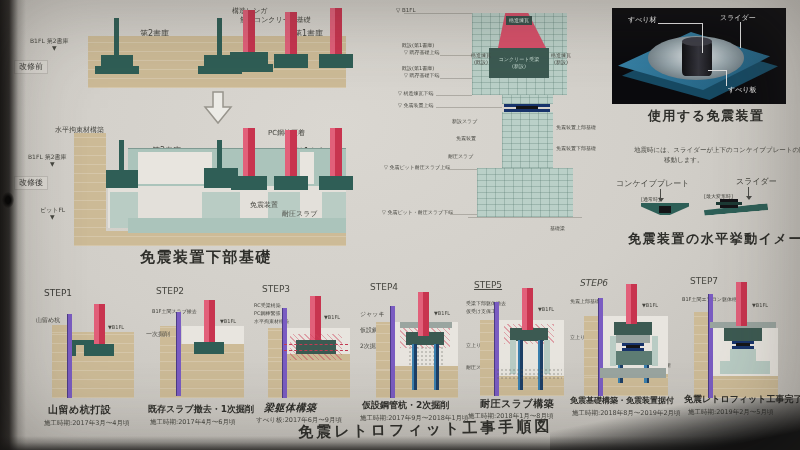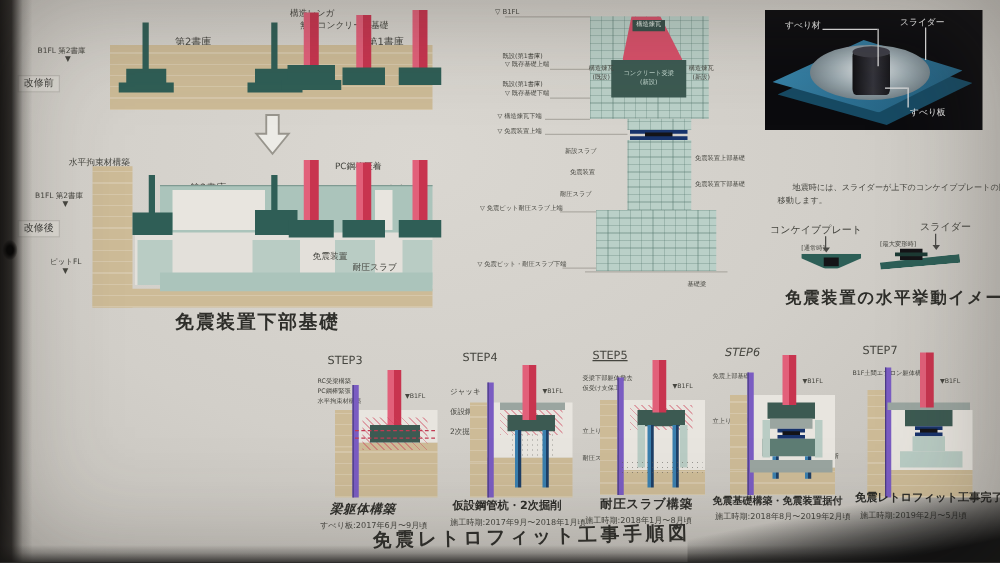--- a/index.html
+++ b/index.html
@@ -170,23 +170,24 @@
     <div class="a" style="left:70px;top:29px;width:30px;height:9px;background:#3d3d46;border-radius:50%;"></div>
     <span class="t f7" style="left:16px;top:8px;color:#ececec;">すべり材</span>
     <div class="wln" style="left:46px;top:15px;width:44px;height:1px;"></div>
     <div class="wln" style="left:90px;top:15px;width:1px;height:30px;"></div>
     <span class="t f7" style="left:108px;top:6px;color:#ececec;">スライダー</span>
     <div class="wln" style="left:128px;top:14px;width:1px;height:26px;"></div>
     <span class="t f7" style="left:116px;top:78px;color:#ececec;">すべり板</span>
     <div class="wln" style="left:114px;top:62px;width:1px;height:16px;"></div>
     <div class="wln" style="left:96px;top:62px;width:18px;height:1px;"></div>
   </div>
+  <span class="t f13 cap" style="left:648px;top:108px;">使用する免震装置</span>
 
   <span class="t f65" style="left:634px;top:146px;">地震時には、スライダーが上下のコンケイブプレートの間で振り子のように</span>
-  <span class="t f65" style="left:598px;top:156px;padding-left:24px;">移動します。</span>
+  <span class="t f65" style="left:640px;top:156px;padding-left:24px;">移動します。</span>
 
   <span class="t f8" style="left:616px;top:179px;">コンケイブプレート</span>
   <div class="a" style="left:660px;top:189px;width:1px;height:10px;background:#4a4a46;"></div>
   <div class="a" style="left:658px;top:198px;width:0;height:0;border-left:3px solid transparent;border-right:3px solid transparent;border-top:4px solid #4a4a46;"></div>
   <span class="t f8" style="left:736px;top:177px;">スライダー</span>
   <div class="a" style="left:748px;top:187px;width:1px;height:10px;background:#4a4a46;"></div>
   <div class="a" style="left:746px;top:196px;width:0;height:0;border-left:3px solid transparent;border-right:3px solid transparent;border-top:4px solid #4a4a46;"></div>
 
   <span class="t f5" style="left:641px;top:196px;">[通常時]</span>
   <div class="a" style="left:641px;top:203px;width:48px;height:12px;">
@@ -196,21 +197,49 @@
   <span class="t f5" style="left:704px;top:193px;">[最大変形時]</span>
   <div class="a" style="left:704px;top:198px;width:64px;height:18px;">
     <div class="a" style="left:0;top:8px;width:64px;height:7px;background:#2d5f57;transform:rotate(-5deg);clip-path:polygon(0 20%,100% 0,100% 100%,0 100%);"></div>
     <div class="a blk" style="left:16px;top:1px;width:18px;height:9px;"></div>
     <div class="a" style="left:12px;top:4px;width:26px;height:3px;background:#1c3a34;"></div>
   </div>
   <span class="t f13 cap" style="left:628px;top:231px;">免震装置の水平挙動イメージ図</span>
 
   <span class="t f15 cap" style="left:298px;top:420px;letter-spacing:3px;transform:rotate(-1.4deg);">免震レトロフィット工事手順図</span>
 
-
+  <div class="a" style="left:36px;top:288px;width:106px;height:150px;">
+    <span class="t f9" style="left:8px;top:0;color:#3a3a36;">STEP1</span>
+    <span class="t f6" style="left:0;top:28px;">山留め杭</span>
+    <div class="a soil" style="left:16px;top:44px;width:82px;height:66px;"></div>
+    <div class="a soil" style="left:16px;top:37px;width:20px;height:8px;"></div>
+    <div class="a purple" style="left:31px;top:26px;width:4px;height:84px;"></div>
+    <div class="a dteal" style="left:36px;top:52px;width:26px;height:5px;"></div>
+    <div class="a dteal" style="left:36px;top:52px;width:4px;height:16px;"></div>
+    <div class="a red" style="left:58px;top:16px;width:11px;height:44px;"></div>
+    <div class="a dteal" style="left:48px;top:56px;width:30px;height:12px;"></div>
+    <span class="t f5" style="left:72px;top:36px;">▼B1FL</span>
+    <span class="t f10 cap" style="left:12px;top:116px;letter-spacing:.5px;">山留め杭打設</span>
+    <span class="t f65" style="left:8px;top:131px;">施工時期:2017年3月〜4月頃</span>
+  </div>
+
+  <div class="a" style="left:146px;top:286px;width:106px;height:152px;">
+    <span class="t f9" style="left:10px;top:0;">STEP2</span>
+    <span class="t f5" style="left:6px;top:22px;">B1F土間スラブ撤去</span>
+    <div class="a soil" style="left:14px;top:58px;width:84px;height:54px;"></div>
+    <div class="a soil" style="left:14px;top:40px;width:16px;height:20px;"></div>
+    <div class="a white dots" style="left:36px;top:40px;width:62px;height:18px;"></div>
+    <div class="a purple" style="left:30px;top:26px;width:4px;height:84px;"></div>
+    <span class="t f6" style="left:0;top:44px;">一次掘削</span>
+    <div class="a red" style="left:58px;top:14px;width:11px;height:46px;"></div>
+    <div class="a dteal" style="left:48px;top:56px;width:30px;height:12px;"></div>
+    <span class="t f5" style="left:74px;top:32px;">▼B1FL</span>
+    <span class="t f9 cap" style="left:2px;top:118px;letter-spacing:0;">既存スラブ撤去・1次掘削</span>
+    <span class="t f65" style="left:4px;top:132px;">施工時期:2017年4月〜6月頃</span>
+  </div>
 
   <div class="a" style="left:254px;top:284px;width:102px;height:154px;">
     <span class="t f9" style="left:8px;top:0;">STEP3</span>
     <span class="t f5" style="left:0;top:18px;">RC受梁構築</span>
     <span class="t f5" style="left:0;top:26px;">PC鋼棒緊張</span>
     <span class="t f5" style="left:0;top:34px;">水平拘束材構築</span>
     <div class="a soil" style="left:14px;top:70px;width:82px;height:44px;"></div>
     <div class="a soil" style="left:14px;top:44px;width:16px;height:30px;"></div>
     <div class="a white" style="left:32px;top:44px;width:64px;height:26px;"></div>
     <div class="a purple" style="left:28px;top:24px;width:4px;height:90px;"></div>

